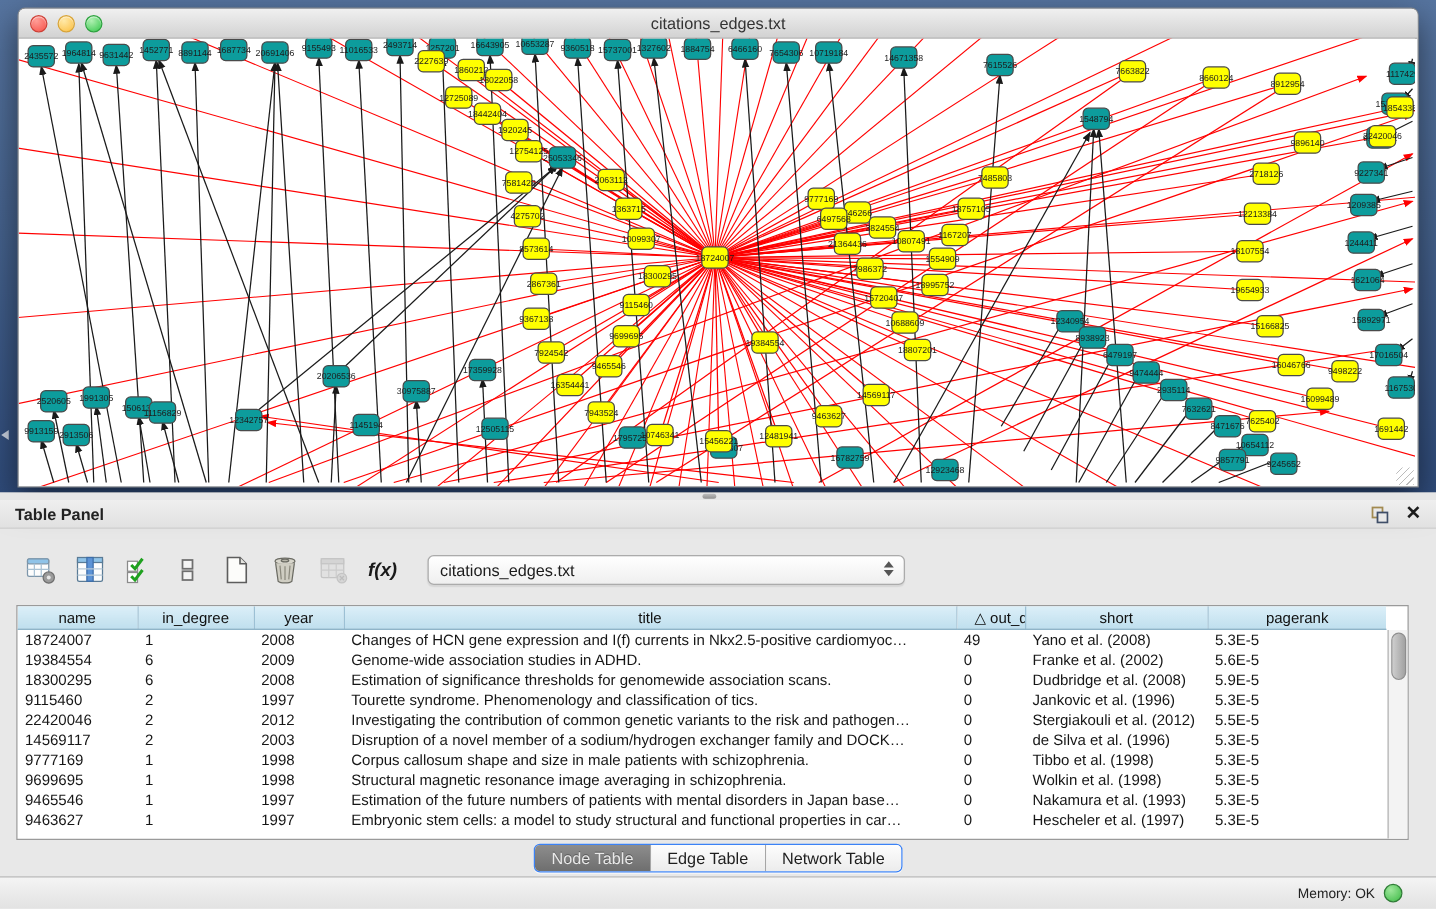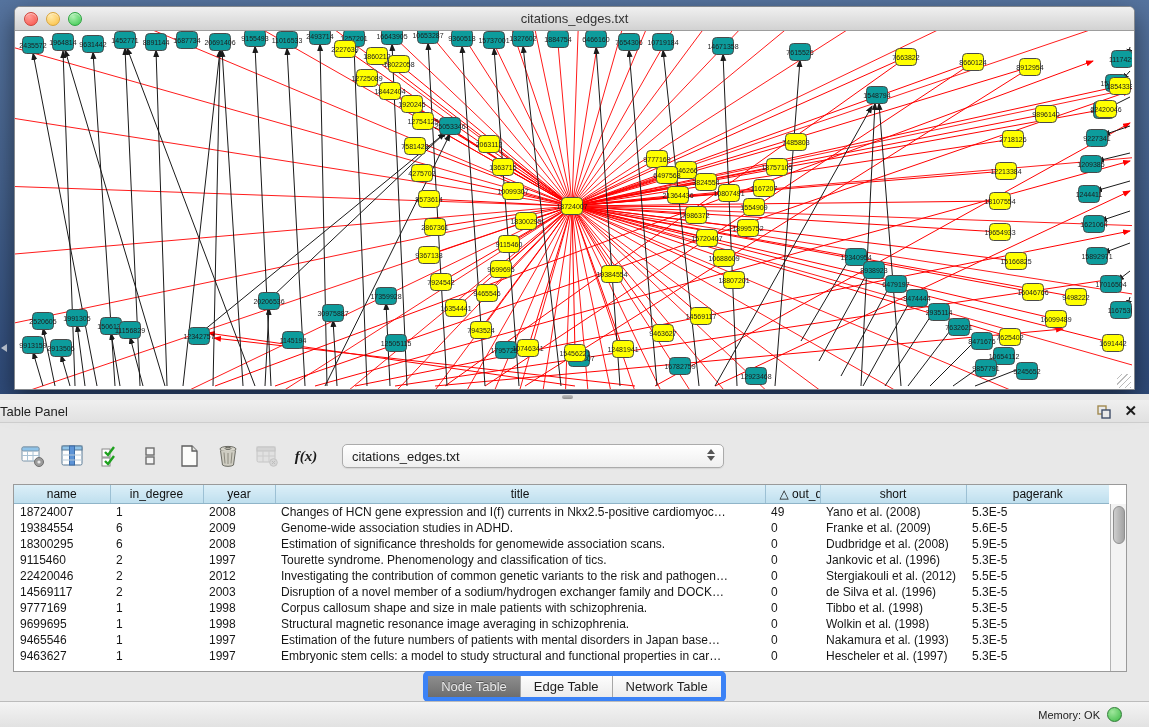--- a/index.html
+++ b/index.html
@@ -32,28 +32,28 @@
 
   
   .splitter{position:absolute;left:0;top:394px;width:1149px;height:6px;background:#e6e6e6;border-bottom:1px solid #d2d2d2;}
   .split-handle{position:absolute;left:562px;top:1px;width:11px;height:4px;
     background:linear-gradient(#bdbdbd,#8f8f8f);border-radius:2px;}
 
   
   .panel-header{position:absolute;left:0;top:400px;width:1149px;height:22px;
     background:linear-gradient(#efefef,#e1e1e1);border-bottom:1px solid #cdcdcd;
     display:flex;align-items:center;}
-  .panel-title{margin-left:0;font-size:13px;color:#222;}
+  .panel-title{margin-left:12px;font-size:13px;color:#222;font-weight:bold;}
   .panel-actions{margin-left:auto;margin-right:12px;display:flex;align-items:center;gap:13px;}
   .close-x{font-size:15px;font-weight:bold;color:#1b1b1b;line-height:14px;cursor:default;}
 
   .toolbar{position:absolute;left:18px;top:440px;display:flex;align-items:center;gap:9px;}
   .tbtn{width:30px;height:32px;display:flex;align-items:center;justify-content:center;}
   .tbtn.disabled{opacity:.45;}
-  .fx{font-family:Liberation Serif, serif;font-style:italic;font-weight:bold;font-size:15px;color:#1a1a1a;}
+  .fx{font-family:Liberation Sans, sans-serif;font-style:italic;font-weight:bold;font-size:15px;color:#1a1a1a;}
   .combo{margin-left:12px;width:380px;height:22px;border:1px solid #ababab;border-radius:5px;
     background:linear-gradient(#ffffff,#efefef);display:flex;align-items:center;position:relative;
     box-shadow:0 1px 1px rgba(0,0,0,.08);}
   .combo-text{margin-left:9px;font-size:13px;color:#1c1c1c;}
   .combo-arrows{position:absolute;right:8px;top:4px;display:flex;flex-direction:column;gap:2px;}
   .arr-up{width:0;height:0;border-left:4px solid transparent;border-right:4px solid transparent;border-bottom:5px solid #555;}
   .arr-dn{width:0;height:0;border-left:4px solid transparent;border-right:4px solid transparent;border-top:5px solid #555;}
 
   
   .table-wrap{position:absolute;left:13px;top:484px;width:1112px;height:186px;
@@ -63,21 +63,21 @@
     border-right:1px solid #9cc0d4;border-bottom:1px solid #8fb4c8;
     font-weight:normal;color:#101010;text-align:center;overflow:hidden;white-space:nowrap;padding:0 14px;}
   thead th:last-child{border-right:none;margin-left:16px;}
   tbody td{height:16px;line-height:16px;padding:0 0 0 6px;white-space:nowrap;overflow:hidden;color:#161616;}
   .vscroll{position:absolute;top:19px;right:0;bottom:0;width:15px;background:#f3f3f3;border-left:1px solid #b3b3b3;}
   .vthumb{position:absolute;top:2px;left:2px;width:10px;height:36px;border-radius:6px;
     background:linear-gradient(90deg,#cecece,#a2a2a2);border:1px solid #8e8e8e;}
 
   
   .tabsrow{position:absolute;left:0;bottom:28px;width:1149px;height:26px;display:flex;justify-content:center;align-items:center;}
-  .seg{display:flex;border:5px solid #3b82f6;border-radius:5px;overflow:hidden;background:#fff;box-shadow:0 1px 0 rgba(255,255,255,.7);}
+  .seg{display:flex;border:1px solid #3b82f6;border-radius:5px;overflow:hidden;background:#fff;box-shadow:0 1px 0 rgba(255,255,255,.7);}
   .seg-btn{padding:2px 13px;font-size:13px;color:#1e1e1e;height:17px;line-height:17px;
     background:linear-gradient(#fdfdfd,#ececec);border-right:1px solid #a6a6a6;}
   .seg-btn:last-child{border-right:none;}
   .seg-btn.active{background:linear-gradient(#8d8d8d,#6e6e6e);color:#e9e9e9;text-shadow:0 -1px 0 rgba(0,0,0,.35);}
 
   
   .statusbar{position:absolute;left:0;bottom:0;width:1149px;height:26px;
     background:linear-gradient(#f4f4f4,#e2e2e2);border-top:1px solid #bcbcbc;
     display:flex;align-items:center;justify-content:flex-end;gap:7px;padding-right:27px;box-sizing:border-box;}
   .mem-label{font-size:11px;color:#222;}
@@ -889,21 +889,21 @@
           <td>49</td>
           <td>Yano et al. (2008)</td>
           <td>5.3E-5</td>
         </tr>
         <tr>
           <td>19384554</td>
           <td>6</td>
           <td>2009</td>
           <td>Genome-wide association studies in ADHD.</td>
           <td>0</td>
-          <td>Franke et al. (2009)</td>
+          <td>Franke et al. (2002)</td>
           <td>5.6E-5</td>
         </tr>
         <tr>
           <td>18300295</td>
           <td>6</td>
           <td>2008</td>
           <td>Estimation of significance thresholds for genomewide association scans.</td>
           <td>0</td>
           <td>Dudbridge et al. (2008)</td>
           <td>5.9E-5</td>

